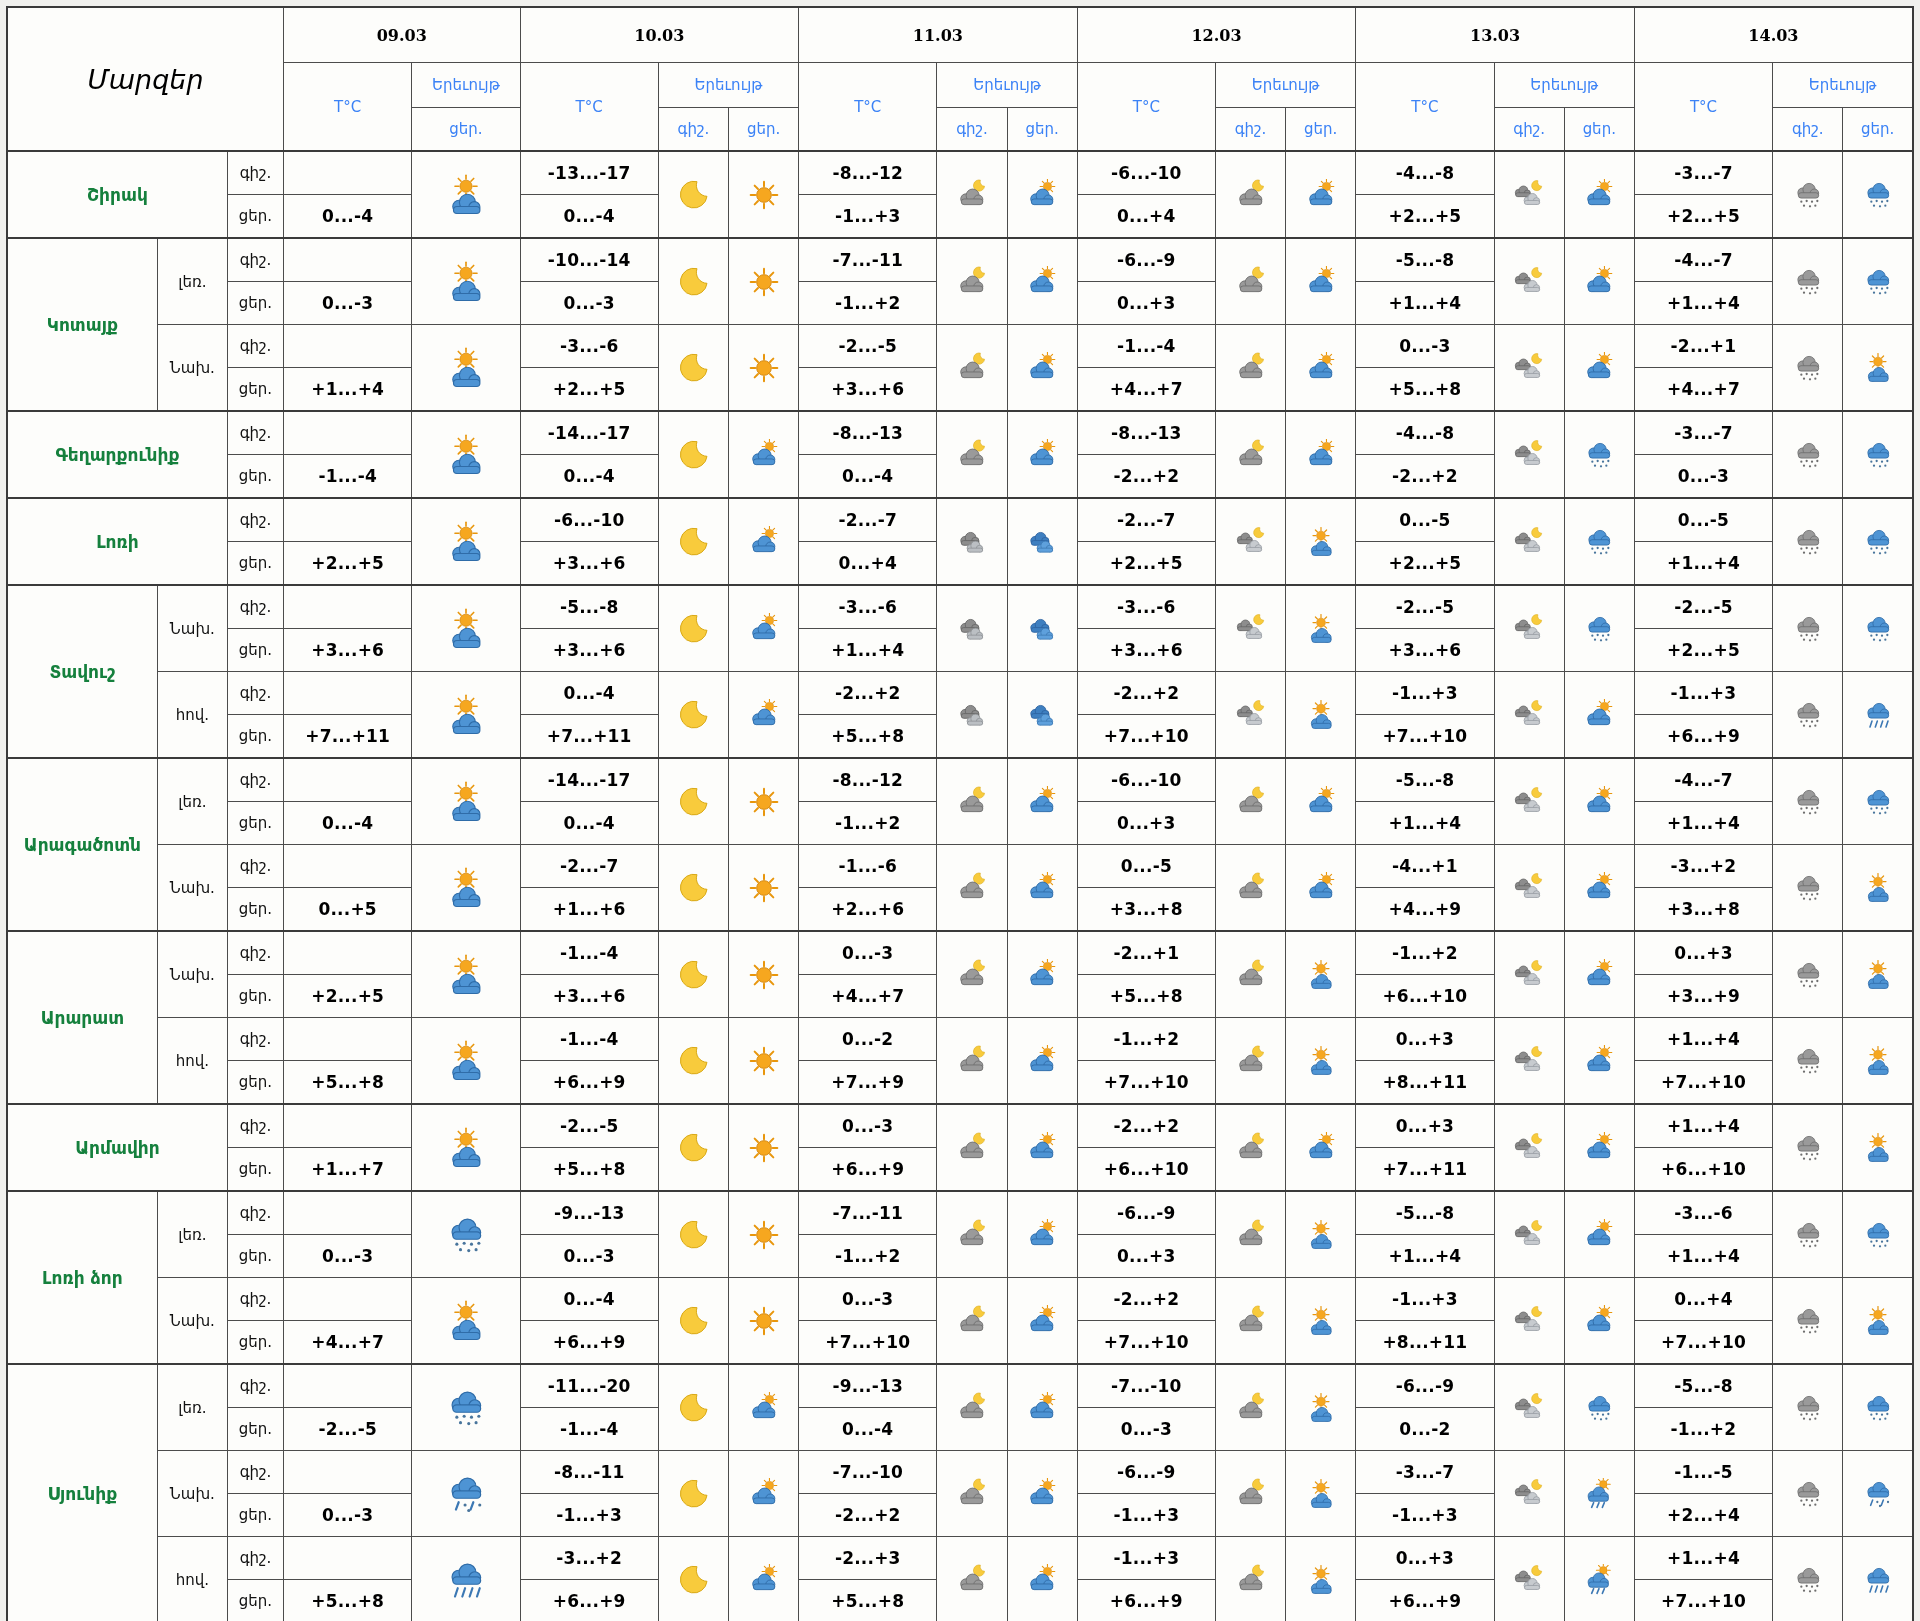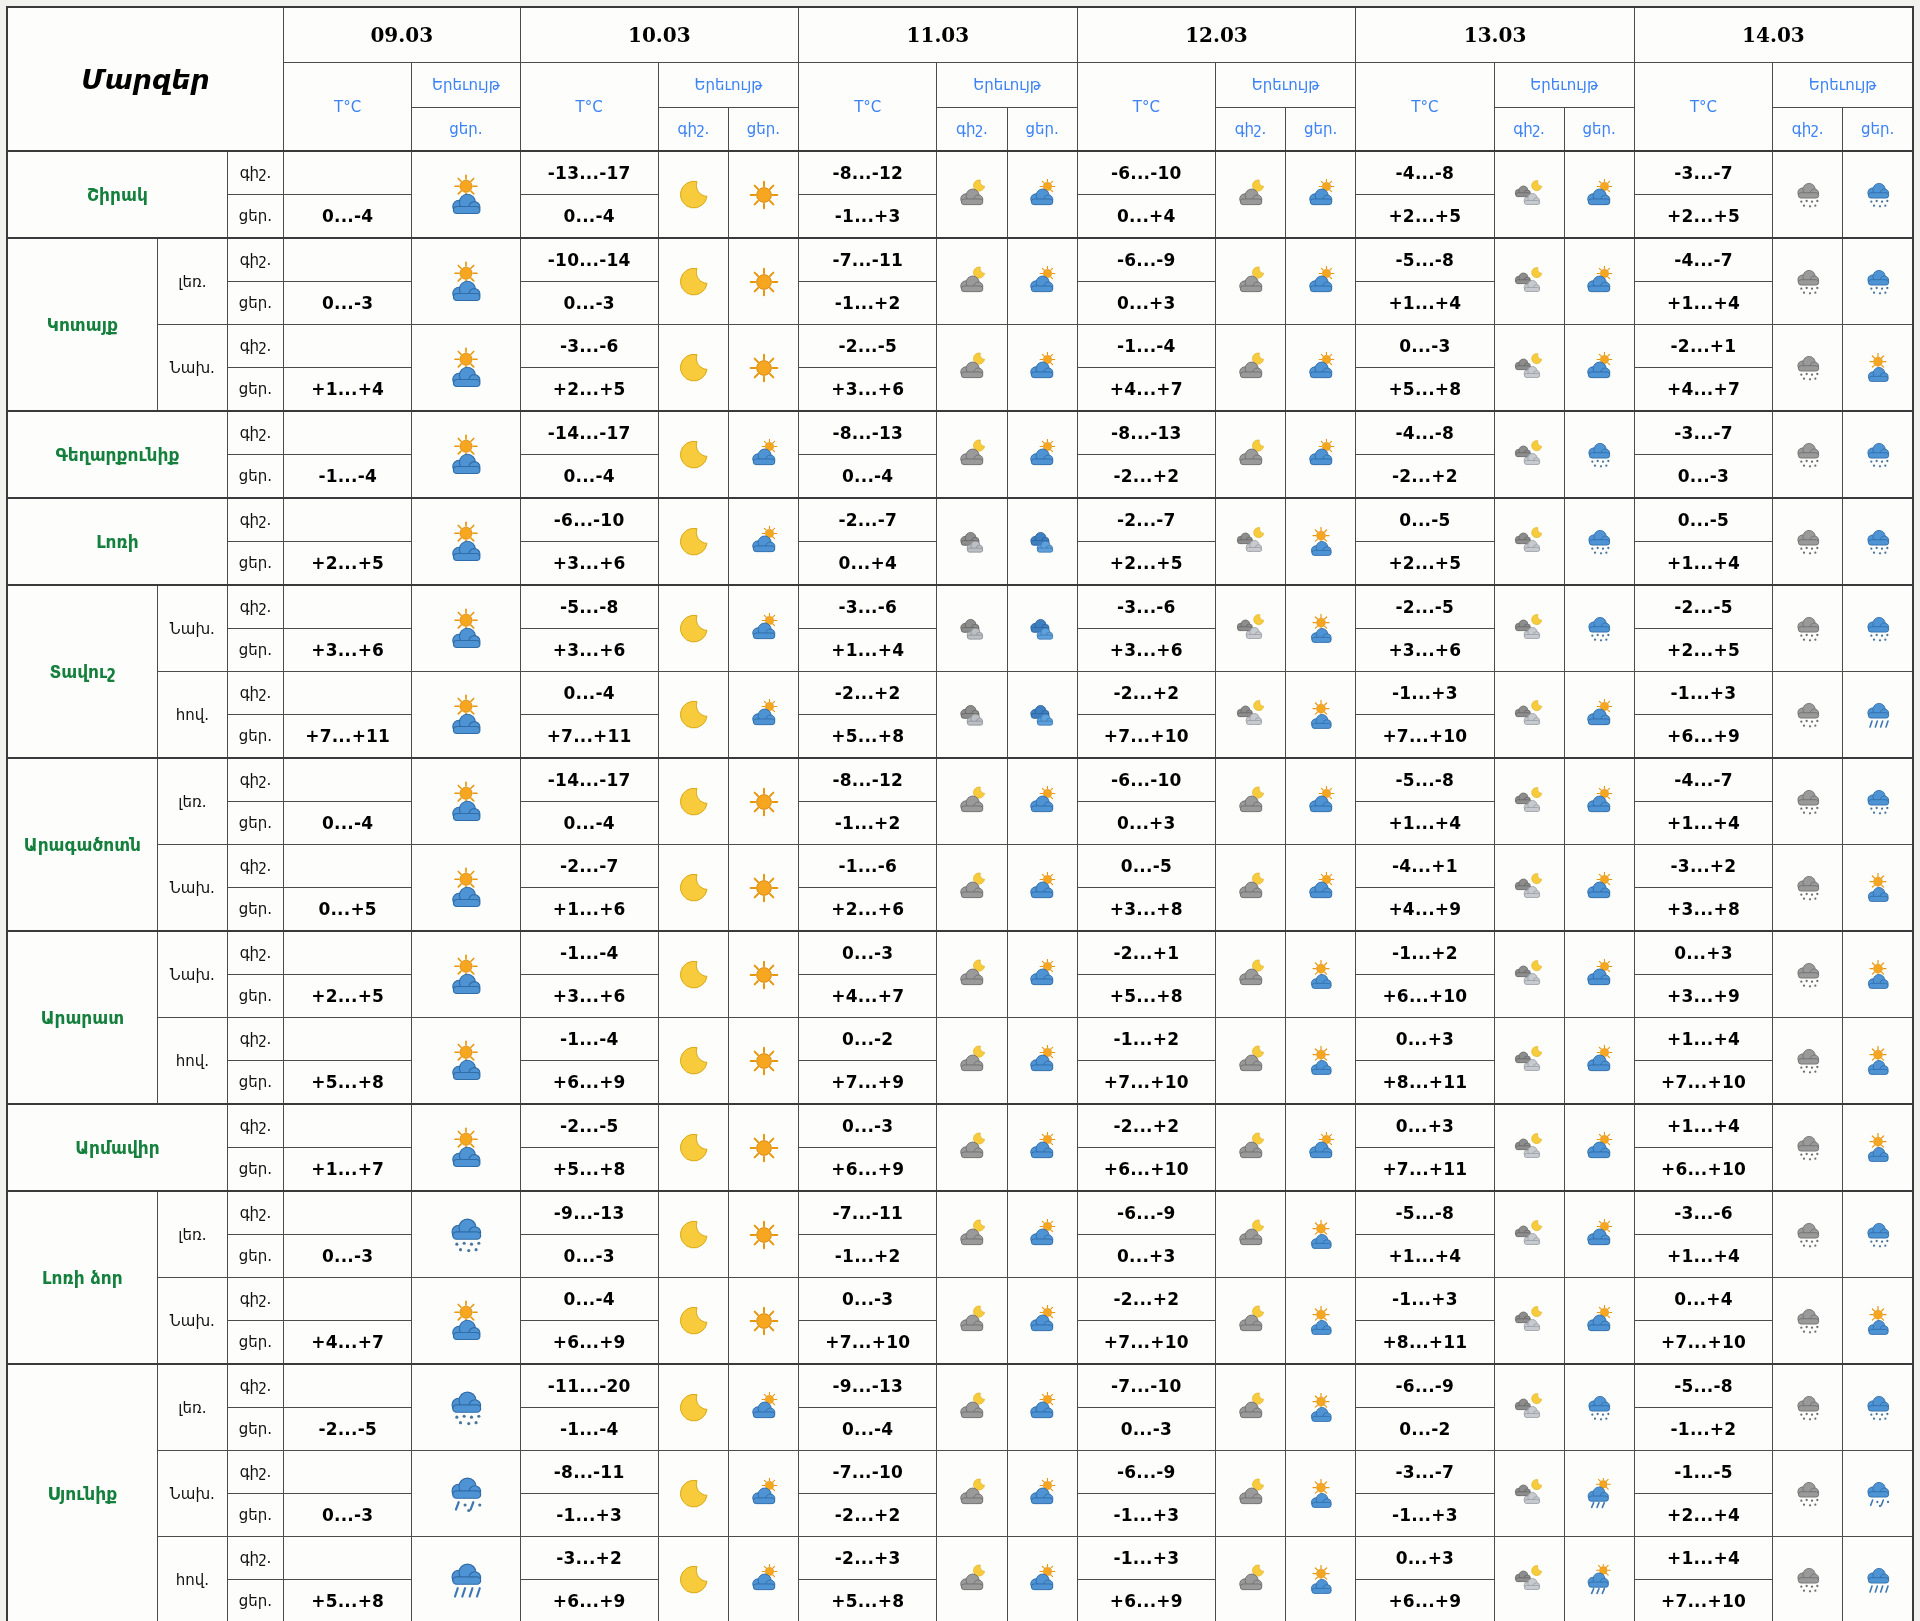--- a/index.html
+++ b/index.html
@@ -7,22 +7,22 @@
         font-family:"DejaVu Sans",sans-serif;}
   table.forecast{border-collapse:collapse;table-layout:fixed;width:1908px;height:1609px;
         background:#fdfdfb;border:2px solid #3a3a3a;}
   th,td{border:1px solid #4c4c4c;text-align:center;vertical-align:middle;padding:0;overflow:hidden;}
   thead{border-bottom:2px solid #3a3a3a;}
   thead tr.r1 th{height:54px;}
   thead tr.r2 th{height:44px;}
   thead tr.r3 th{height:42px;}
   tbody td{height:42px;}
   tr.group-start td{border-top:2px solid #3a3a3a;}
-  .regions-h{font-style:italic;font-weight:bold;font-size:27px;color:#000;}
-  .date-h{font-family:"DejaVu Serif",serif;font-weight:bold;font-size:20px;color:#000;margin-top:40px;}
+  .regions-h{font-style:italic;font-weight:normal;font-size:27px;color:#000;}
+  .date-h{font-family:"DejaVu Serif",serif;font-weight:bold;font-size:16px;color:#000;margin-top:40px;}
   .small-h{font-size:15px;font-weight:normal;color:#3b82f6;}
   td.region{font-weight:bold;font-size:17px;color:#15803d;}
   td.zone{font-weight:normal;font-size:15px;color:#111;}
   td.rlabel{font-size:15px;color:#111;}
   td.temp{font-weight:bold;font-size:17px;color:#000;letter-spacing:0.2px;}
   .wicon{width:32px;height:32px;display:inline-block;vertical-align:middle;}
   td.big .wicon{width:44px;height:44px;}
   .defs{position:absolute;width:0;height:0;overflow:hidden;}
 </style>
 </head>

